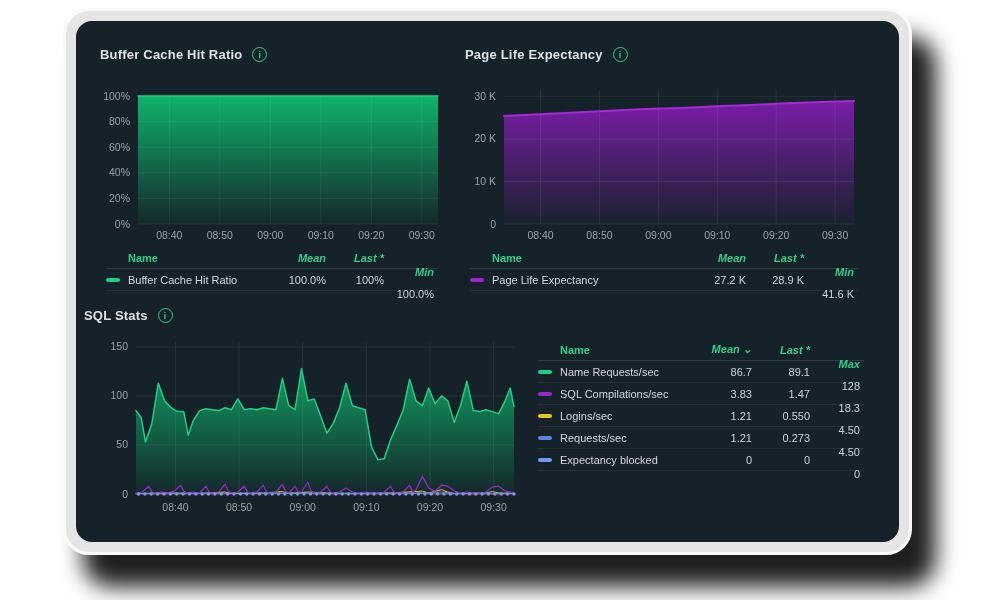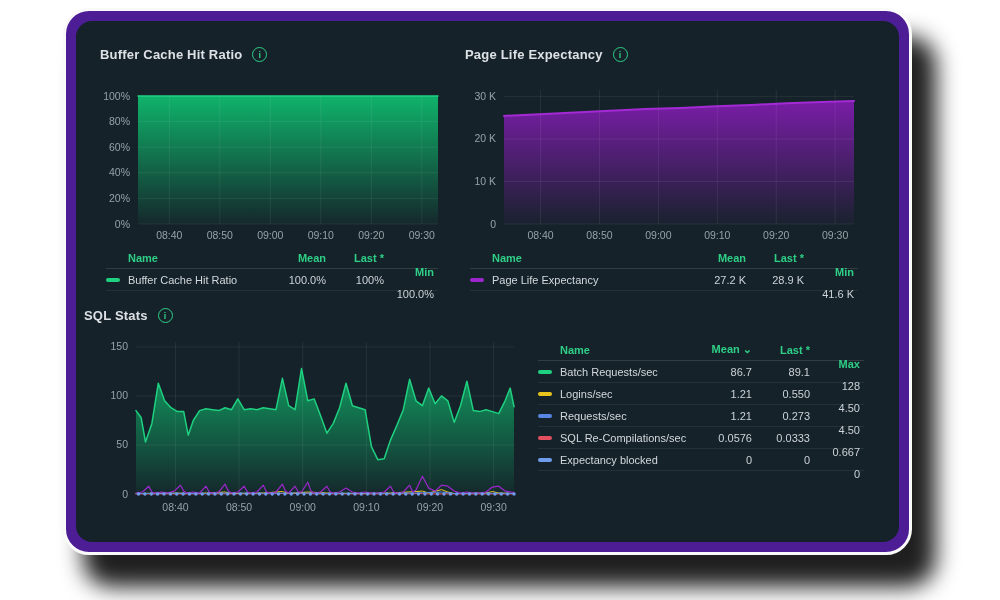--- a/index.html
+++ b/index.html
@@ -2,21 +2,21 @@
 <html><head>
 <meta charset="utf-8">
 <style>
   html,body{margin:0;padding:0;}
   body{
     width:1000px;height:600px;background:#ffffff;overflow:hidden;position:relative;
     font-family:"Liberation Sans", sans-serif;
   }
   .device-frame{
     position:absolute;left:63px;top:8px;width:843px;height:541px;
-    background:#4c1d95;border:3px solid #fafafa;border-radius:26px;
+    background:#e5e5e5;border:3px solid #fafafa;border-radius:26px;
     box-shadow:22px 30px 22px 2px rgba(0,0,0,0.88);
   }
   .dashboard{
     position:absolute;left:10px;top:10px;right:10px;bottom:10px;
     background:#152229;border-radius:16px;
   }
   .panel-title{
     position:absolute;display:flex;align-items:center;gap:10px;
     color:#dde1e5;font-size:13px;font-weight:600;letter-spacing:.2px;
   }
@@ -43,21 +43,21 @@
     border-bottom:1px solid rgba(255,255,255,0.07);
   }
   .lrow.lhead{border-bottom:1px solid rgba(255,255,255,0.12);color:#2fcf87;font-weight:700;justify-content:center;}
   .lmark{flex:0 0 22px;display:flex;align-items:center;}
   .lmark i{display:block;width:14px;height:4px;border-radius:2px;}
   .lname{flex:1 1 0;min-width:0;white-space:nowrap;overflow:hidden;color:#d2d8dd;}
   .lhead .lname{color:#2fcf87;}
   .lc{flex:0 0 64px;text-align:right;color:#ccd2d8;white-space:nowrap;}
   .lc.c3{flex:0 0 58px;}
   .lc.c4{flex:0 0 50px;margin-top:28px;}
-  .lhead .lc{color:#2fcf87;}
+  .lhead .lc{color:#2fcf87;font-style:italic;}
 </style>
 </head>
 <body>
 
 <div class="device-frame">
   <div class="dashboard">
 
     <div class="panel-title" id="t1">
       <span>Buffer Cache Hit Ratio</span>
       <span class="info">i</span>
@@ -271,24 +271,33 @@
           <span class="lmark"></span>
           <span class="lname">Name</span>
           <span class="lc c2">Mean ⌄</span>
           <span class="lc c3">Last *</span>
           <span class="lc c4">Max</span>
         </div>
         <div class="lrow">
           <span class="lmark">
             <i style="background: rgb(30, 208, 128);"></i>
           </span>
-          <span class="lname">Batch Requests/sec</span>
+          <span class="lname">Name Requests/sec</span>
           <span class="lc c2">86.7</span>
           <span class="lc c3">89.1</span>
           <span class="lc c4">128</span>
+        </div>
+        <div class="lrow">
+          <span class="lmark">
+            <i style="background: rgb(155, 39, 204);"></i>
+          </span>
+          <span class="lname">SQL Compilations/sec</span>
+          <span class="lc c2">3.83</span>
+          <span class="lc c3">1.47</span>
+          <span class="lc c4">18.3</span>
         </div>
         <div class="lrow">
           <span class="lmark">
             <i style="background: rgb(232, 197, 29);"></i>
           </span>
           <span class="lname">Logins/sec</span>
           <span class="lc c2">1.21</span>
           <span class="lc c3">0.550</span>
           <span class="lc c4">4.50</span>
         </div>
@@ -296,29 +305,20 @@
           <span class="lmark">
             <i style="background: rgb(88, 134, 226);"></i>
           </span>
           <span class="lname">Requests/sec</span>
           <span class="lc c2">1.21</span>
           <span class="lc c3">0.273</span>
           <span class="lc c4">4.50</span>
         </div>
         <div class="lrow">
           <span class="lmark">
-            <i style="background: rgb(226, 79, 94);"></i>
-          </span>
-          <span class="lname">SQL Re-Compilations/sec</span>
-          <span class="lc c2">0.0576</span>
-          <span class="lc c3">0.0333</span>
-          <span class="lc c4">0.667</span>
-        </div>
-        <div class="lrow">
-          <span class="lmark">
             <i style="background: rgb(111, 156, 236);"></i>
           </span>
           <span class="lname">Expectancy blocked</span>
           <span class="lc c2">0</span>
           <span class="lc c3">0</span>
           <span class="lc c4">0</span>
         </div>
       </div>
 
   </div>

